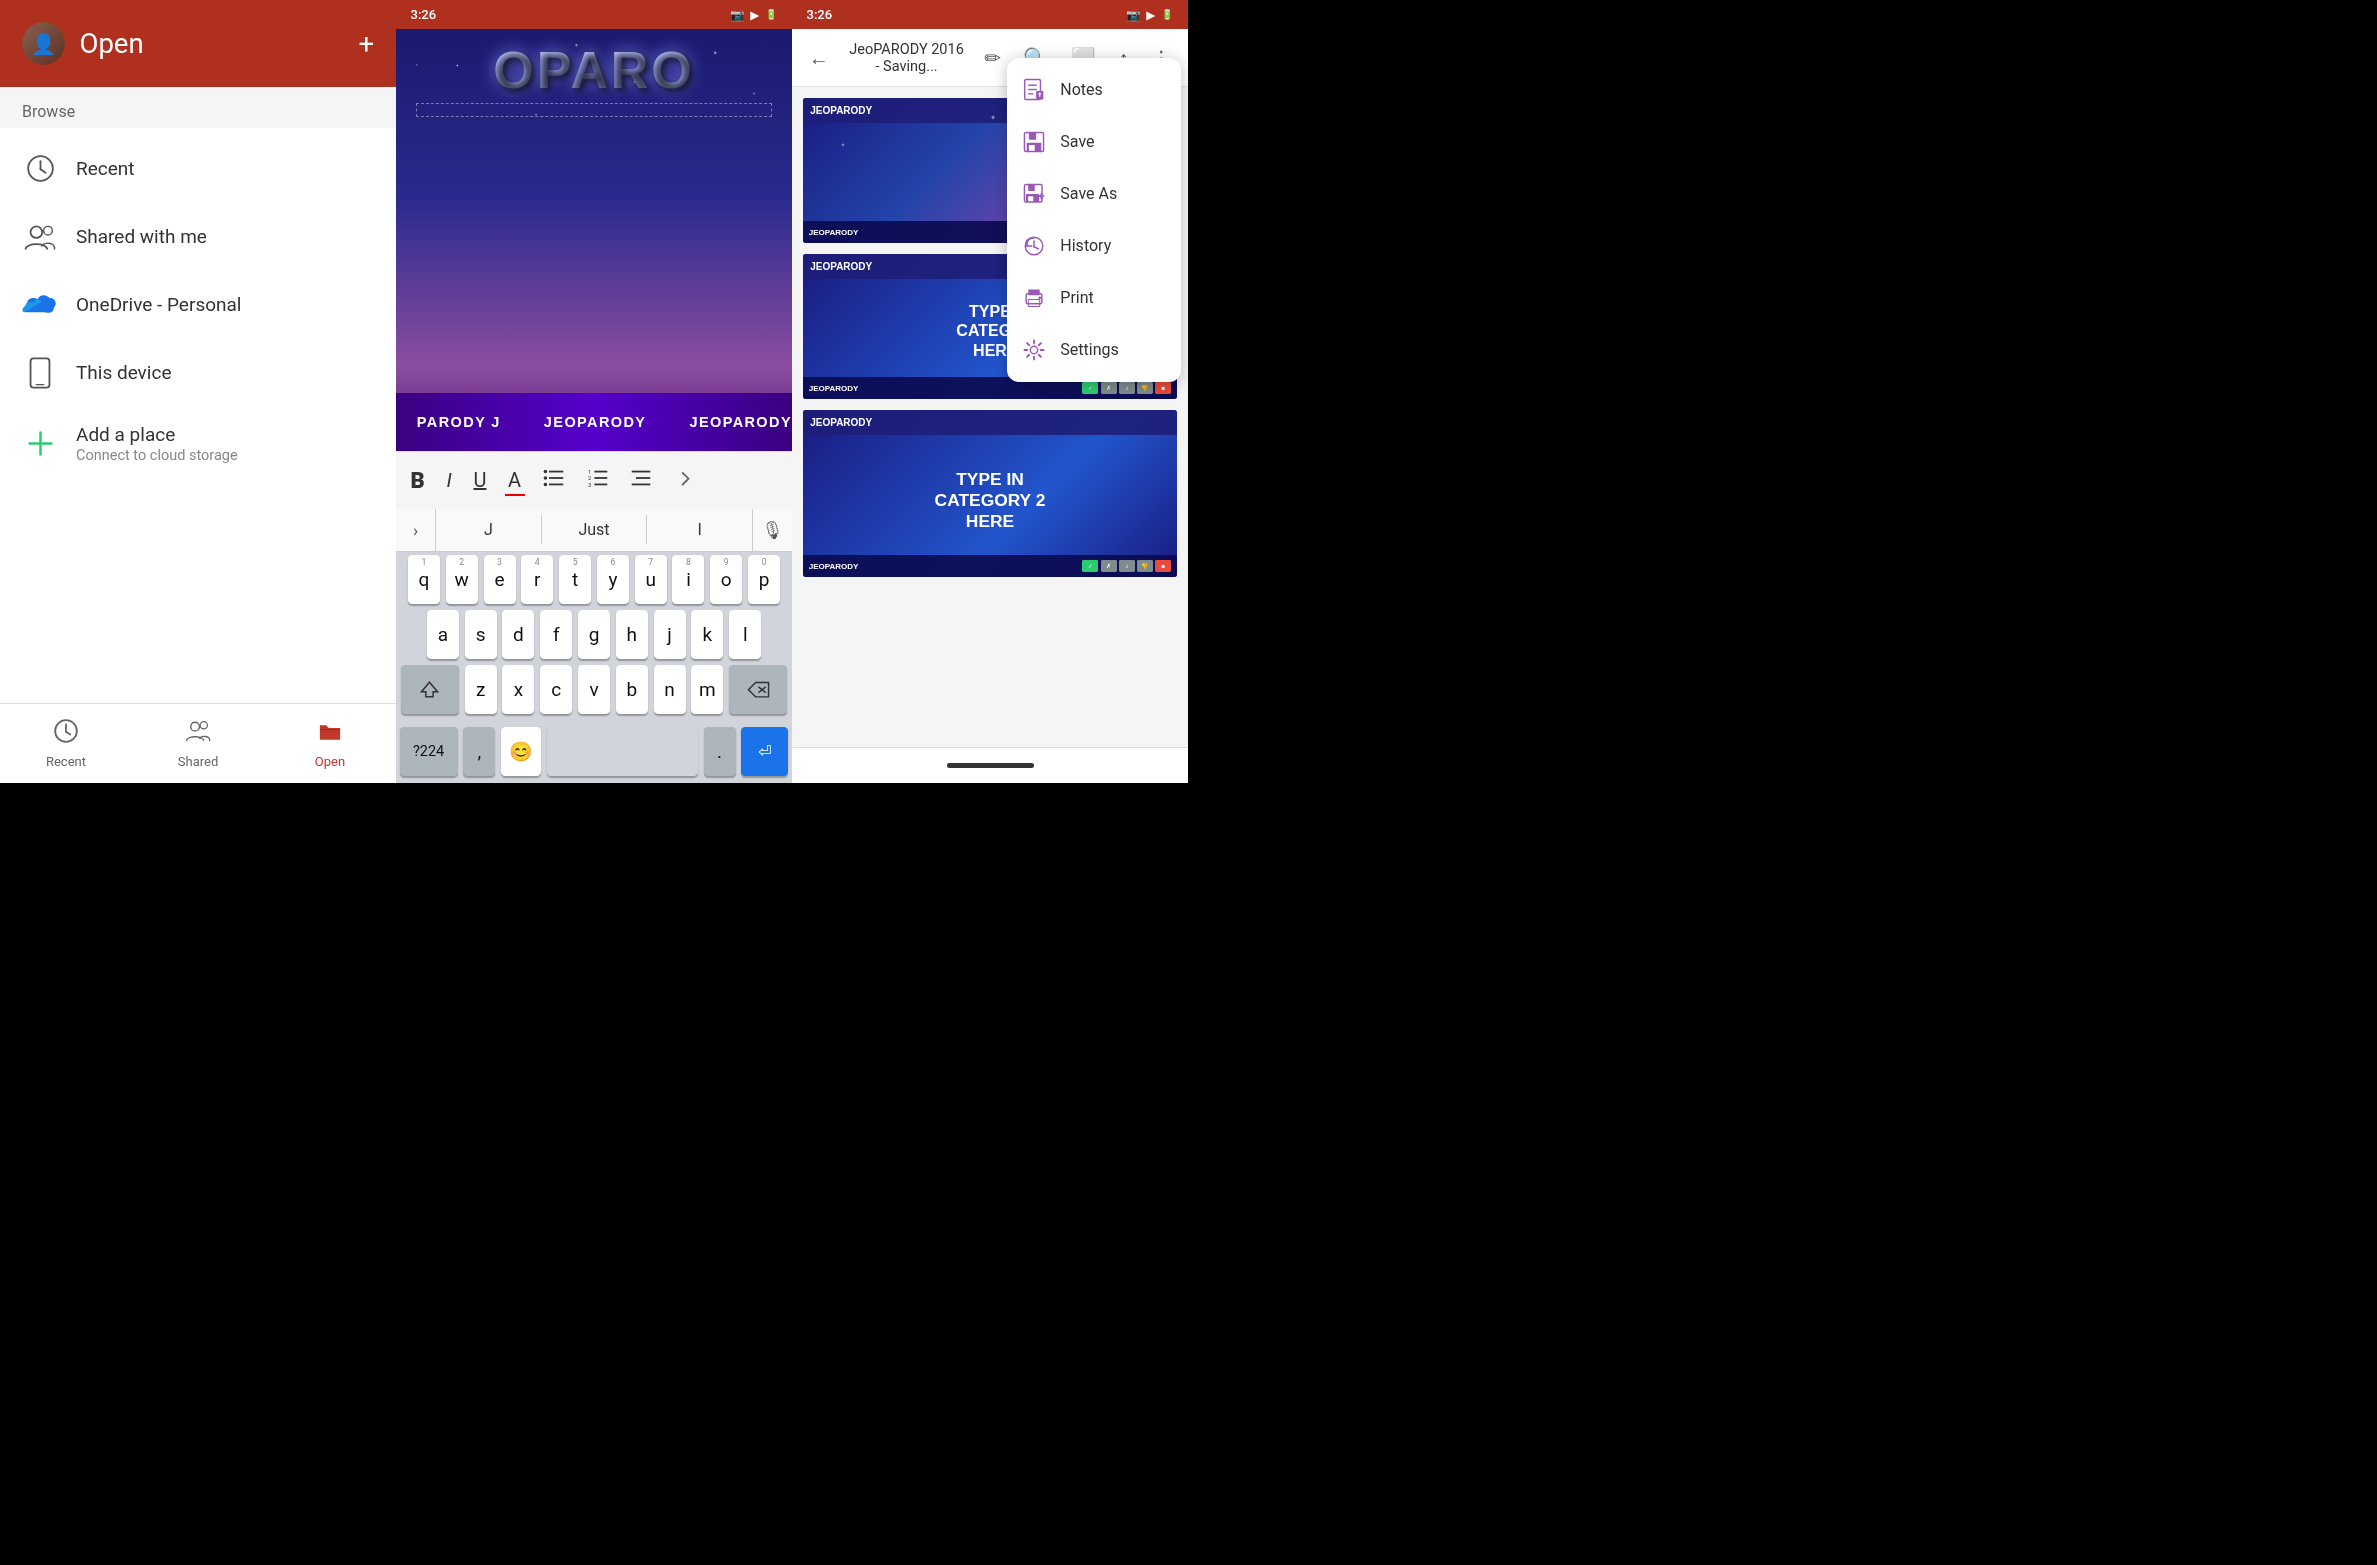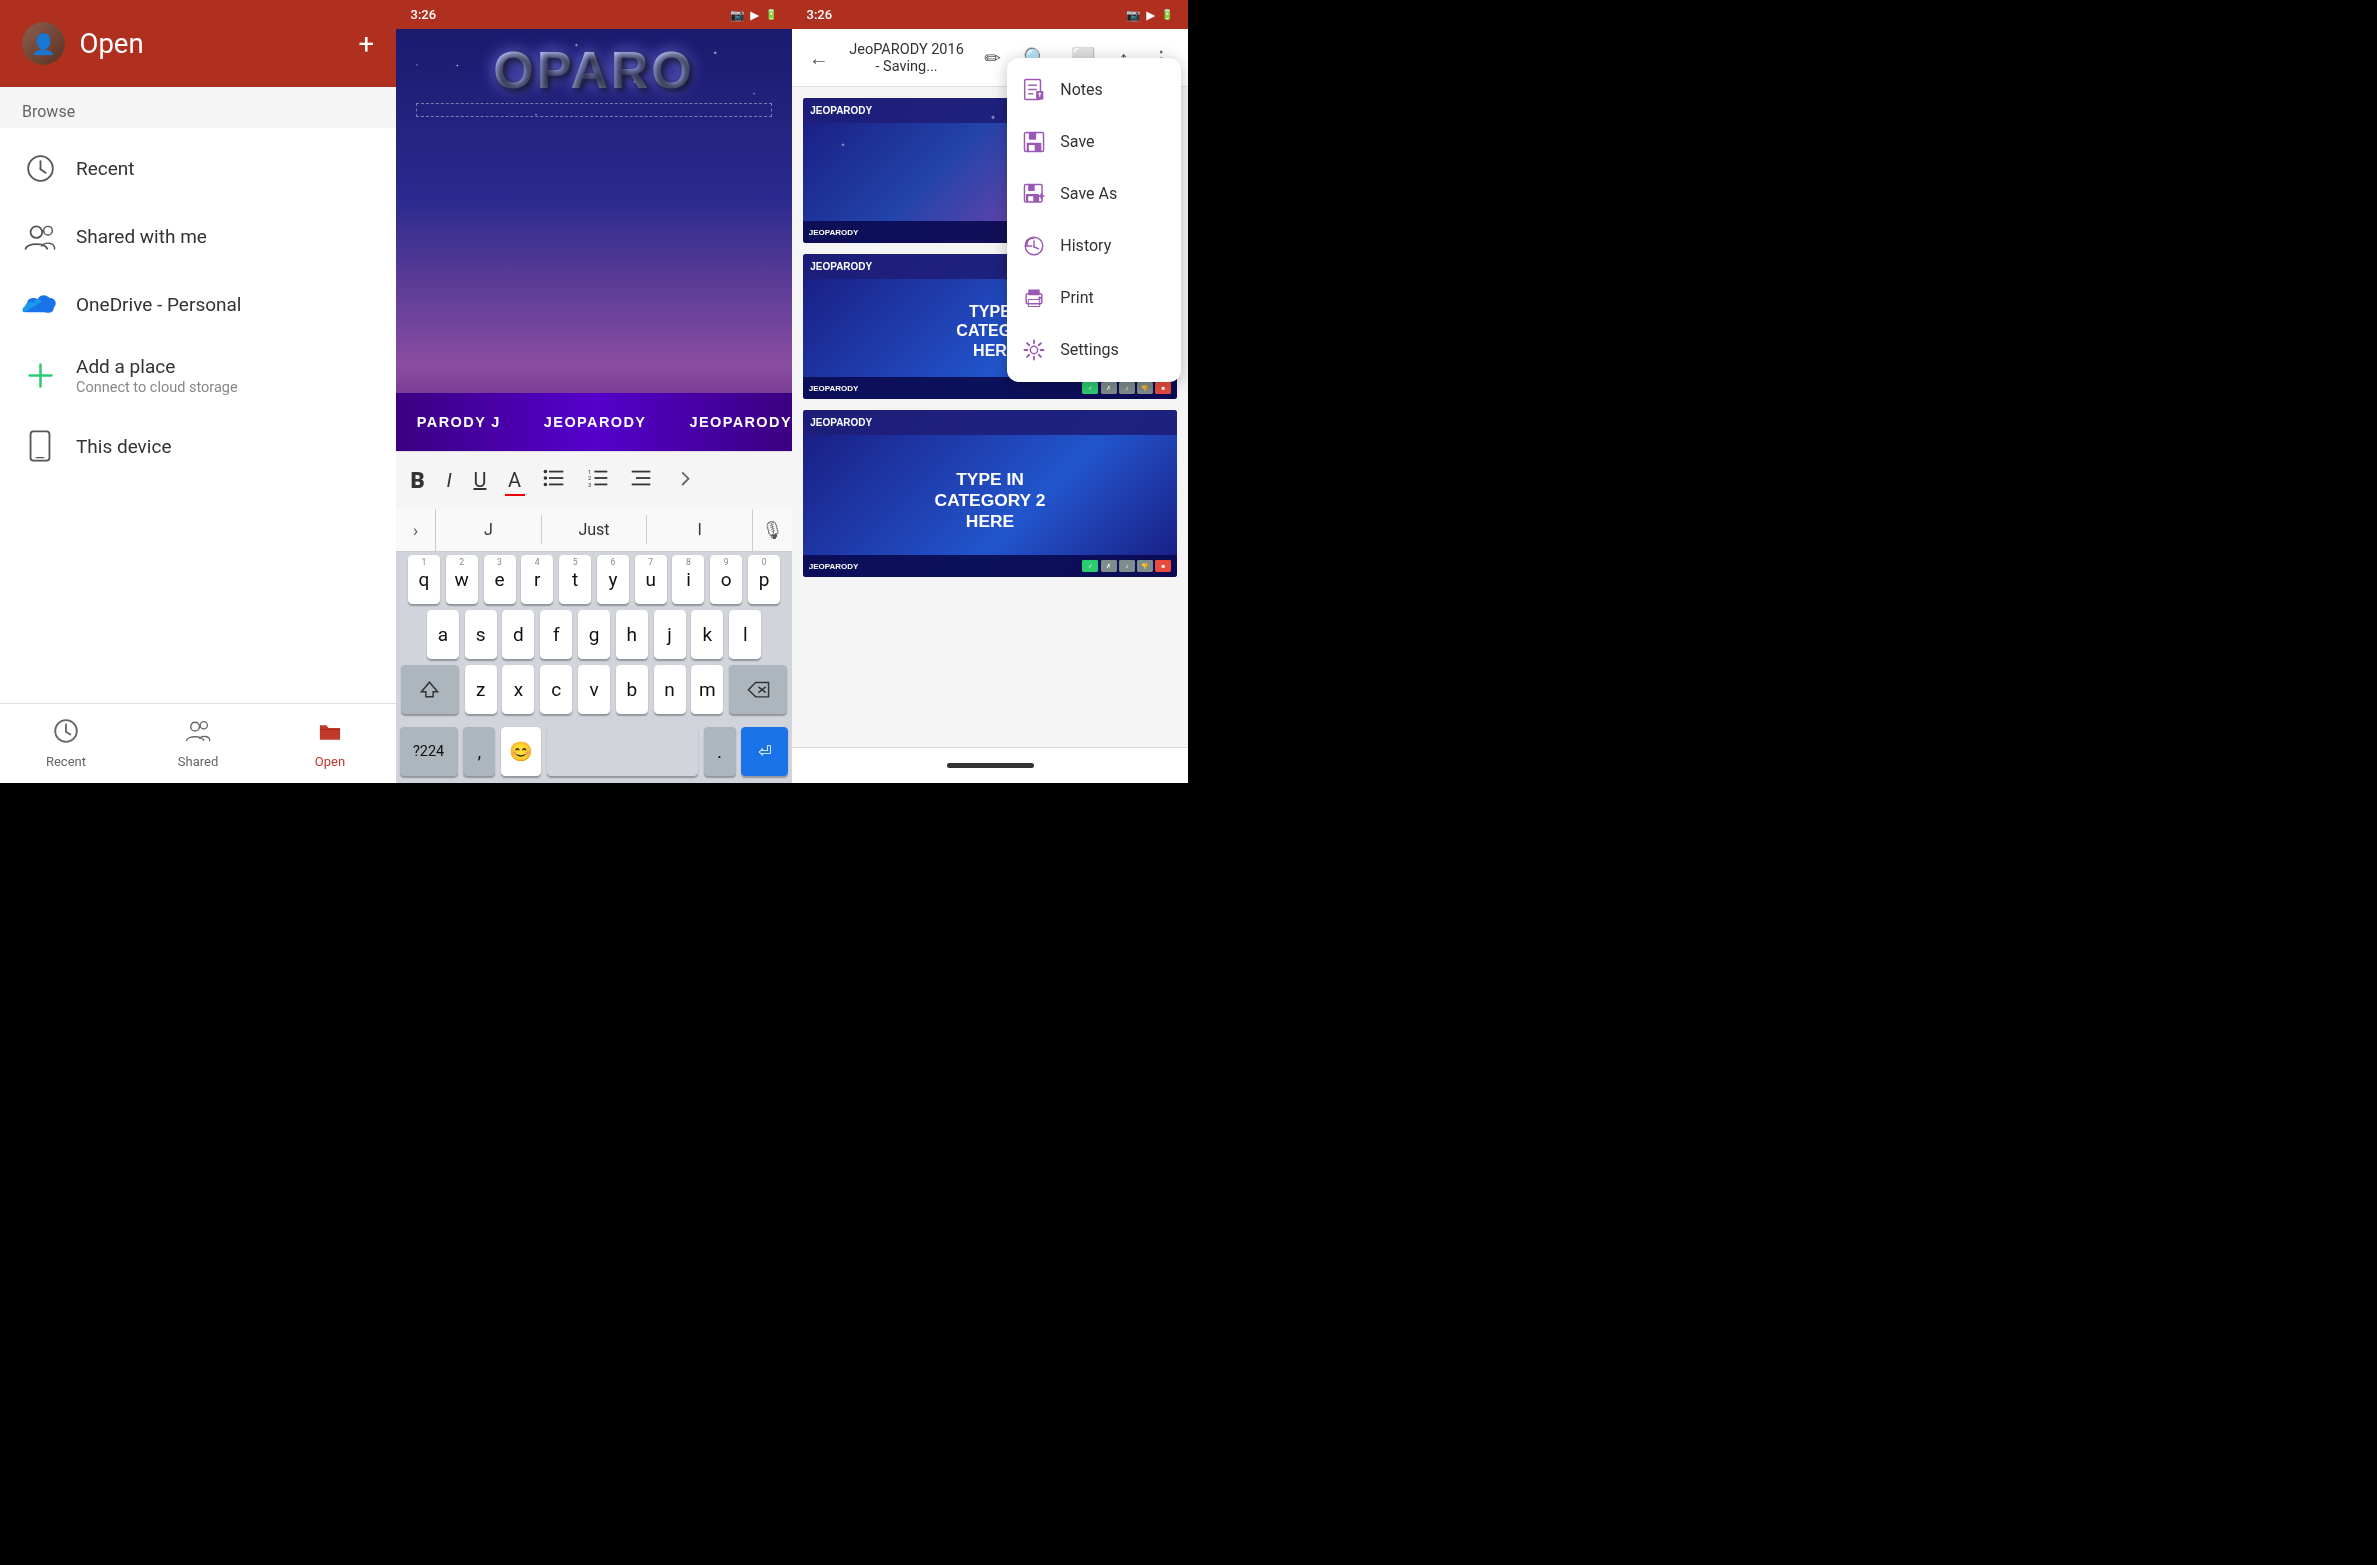--- a/index.html
+++ b/index.html
@@ -526,40 +526,40 @@
           <path d="M3 28 C0 28 -1 22 5 20 C4 15 10 12 16 15 C18 10 24 9 28 13 Z" fill="#1a9ae8"></path>
         </svg>
       </div>
       <div class="nav-text-group">
         <span class="nav-label">OneDrive - Personal</span>
       </div>
     </div>
 
     <div class="nav-item">
       <div class="nav-icon">
+        <svg width="22" height="32" viewBox="0 0 30 44" fill="none">
+          <rect x="2" y="2" width="26" height="40" rx="4" stroke="#555" stroke-width="2.5" fill="none"></rect>
+          <line x1="10" y1="38" x2="20" y2="38" stroke="#555" stroke-width="2" stroke-linecap="round"></line>
+        </svg>
+      </div>
+      <div class="nav-text-group">
+        <span class="nav-label">This device</span>
+      </div>
+    </div>
+
+    <div class="nav-item">
+      <div class="nav-icon">
         <svg width="29" height="29" viewBox="0 0 40 40" fill="none">
           <line x1="20" y1="5" x2="20" y2="35" stroke="#2ecc71" stroke-width="3.5" stroke-linecap="round"></line>
           <line x1="5" y1="20" x2="35" y2="20" stroke="#2ecc71" stroke-width="3.5" stroke-linecap="round"></line>
         </svg>
       </div>
       <div class="nav-text-group">
         <span class="nav-label">Add a place</span>
         <span class="nav-sublabel">Connect to cloud storage</span>
-      </div>
-    </div>
-
-    <div class="nav-item">
-      <div class="nav-icon">
-        <svg width="22" height="32" viewBox="0 0 30 44" fill="none">
-          <rect x="2" y="2" width="26" height="40" rx="4" stroke="#555" stroke-width="2.5" fill="none"></rect>
-          <line x1="10" y1="38" x2="20" y2="38" stroke="#555" stroke-width="2" stroke-linecap="round"></line>
-        </svg>
-      </div>
-      <div class="nav-text-group">
-        <span class="nav-label">This device</span>
       </div>
     </div>
 
   </div>
 
   <div class="bottom-nav">
     <div class="bottom-nav-item">
       <span class="icon-wrap">
         <svg width="26" height="26" viewBox="0 0 36 36" fill="none">
           <circle cx="18" cy="18" r="15" stroke="#666" stroke-width="2.5" fill="none"></circle>

